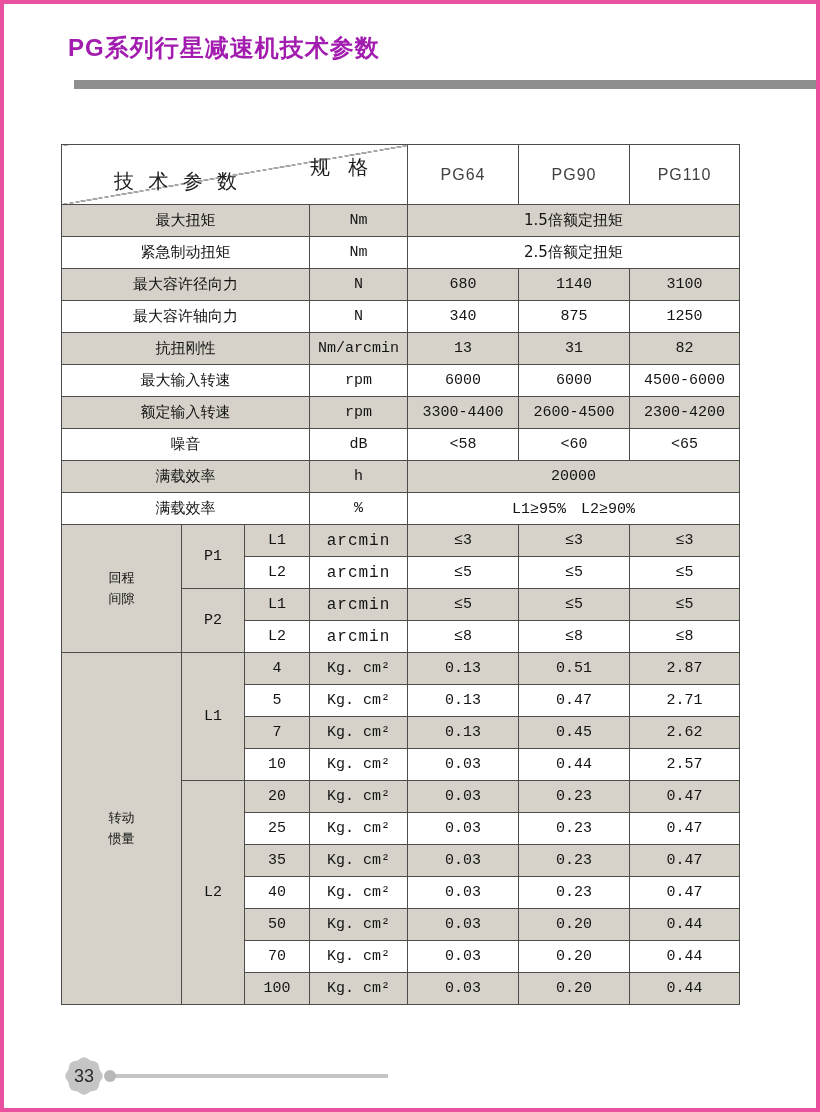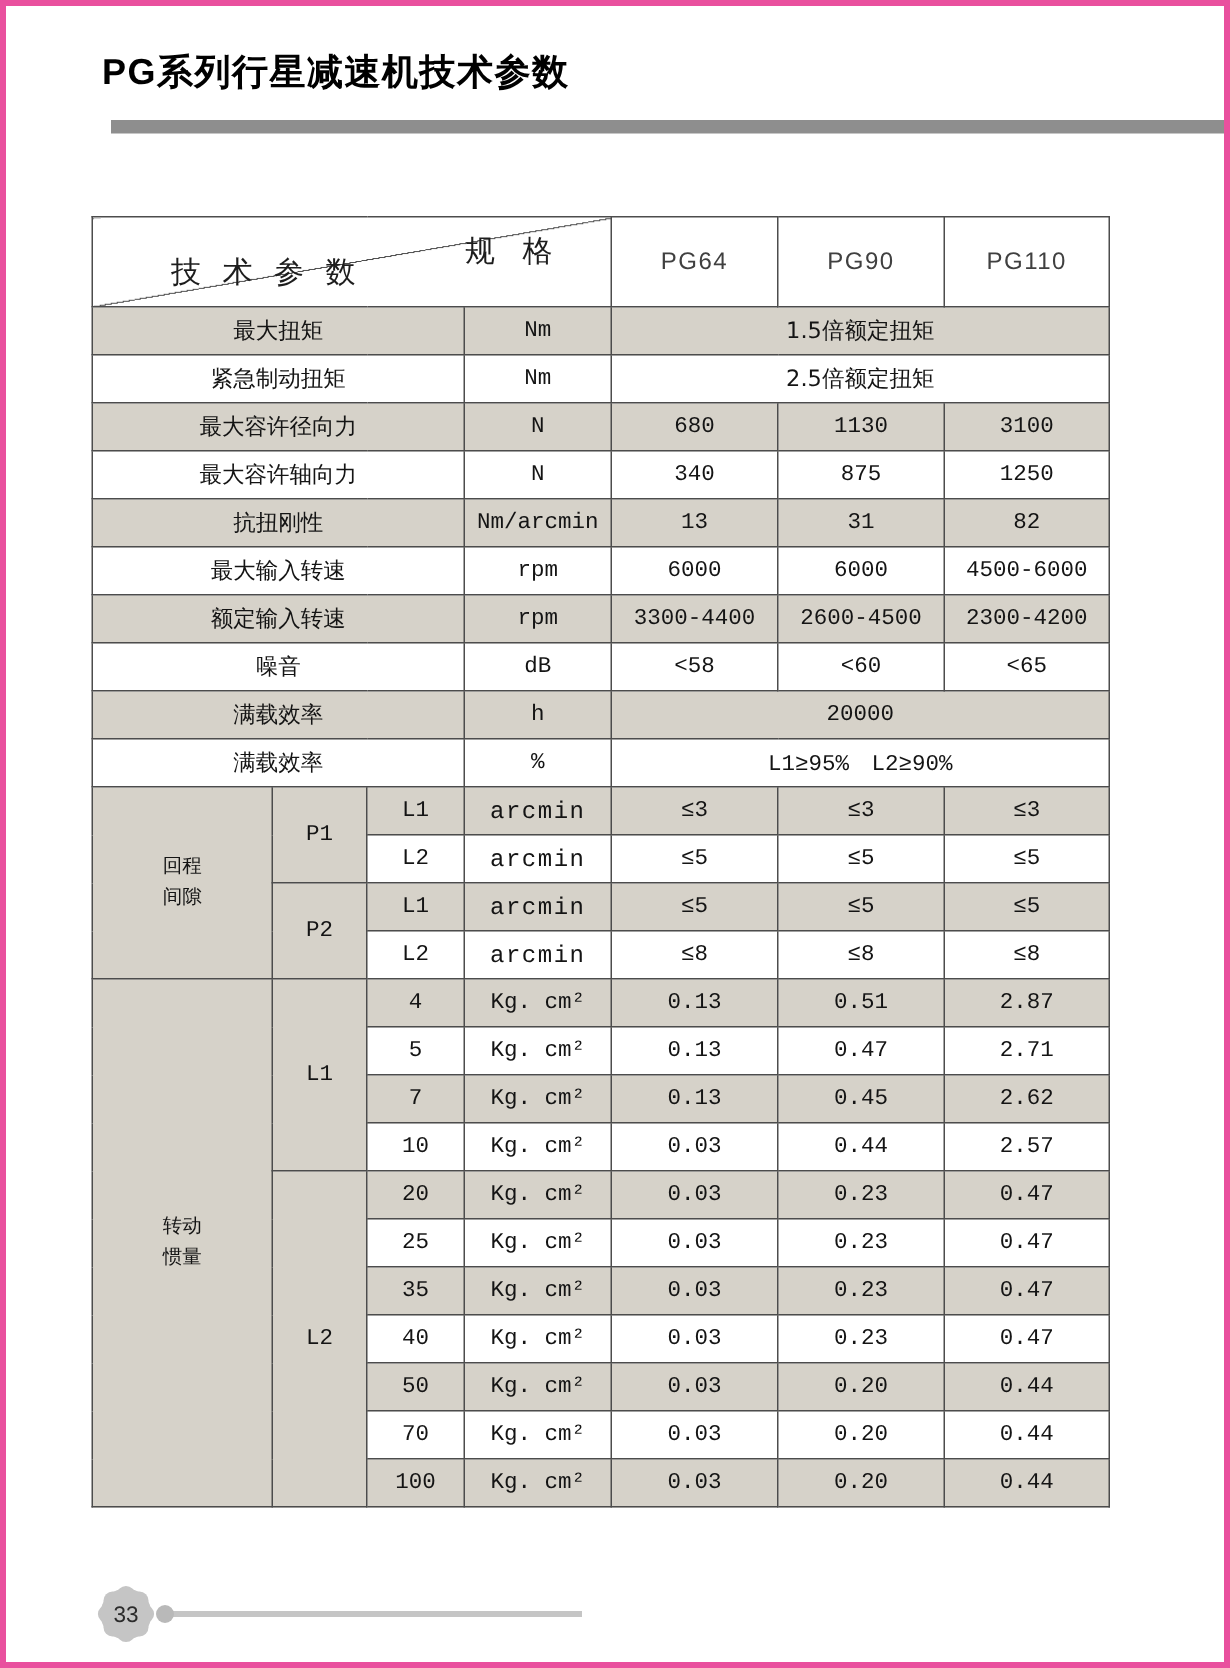--- a/index.html
+++ b/index.html
@@ -10,21 +10,21 @@
   }
   *{box-sizing:border-box;}
   html,body{margin:0;padding:0;}
   body{
     width:820px;height:1112px;position:relative;background:#ffffff;
     border:4px solid var(--accent-pink);
     font-family:"DejaVu Sans", sans-serif;color:#141414;overflow:hidden;
   }
   .page-title{
     position:absolute;left:64px;top:28px;margin:0;
-    font-size:24px;font-weight:bold;letter-spacing:1px;color:#000000;
+    font-size:24px;font-weight:bold;letter-spacing:1px;color:#a21caf;
     font-family:"Liberation Sans", sans-serif;
   }
   .title-underline{
     position:absolute;left:70px;right:0;top:76px;height:9px;
     background:var(--title-bar-gray);
   }
   table.spec-table{
     position:absolute;left:57px;top:140px;width:678px;
     border-collapse:collapse;table-layout:fixed;
   }
@@ -56,21 +56,21 @@
   }
   td.group-label span{display:block;line-height:1.6;font-size:13px;}
   .footer{
     position:absolute;left:58px;top:1050px;height:44px;
     display:flex;align-items:center;
   }
   .gear-wrap{position:relative;width:44px;height:44px;flex:0 0 auto;}
   .gear-wrap svg{position:absolute;inset:0;}
   .page-num{
     position:absolute;inset:0;display:flex;align-items:center;justify-content:center;
-    font-size:15px;color:#2b2b2b;font-family:"Liberation Sans", sans-serif;
+    font-size:18px;color:#2b2b2b;font-family:"Liberation Sans", sans-serif;
   }
   .footer-line{
     position:relative;width:278px;height:4px;background:#c5c5c5;margin-left:4px;
   }
   .footer-line .dot{
     position:absolute;left:-6px;top:-4px;width:12px;height:12px;border-radius:50%;
     background:#b9b9b9;
   }
 </style>
 </head>
@@ -108,21 +108,21 @@
   </tr>
   <tr>
     <td colspan="3">紧急制动扭矩</td>
     <td class="num">Nm</td>
     <td colspan="3">2.5倍额定扭矩</td>
   </tr>
   <tr class="shade">
     <td colspan="3">最大容许径向力</td>
     <td class="num">N</td>
     <td class="num">680</td>
-    <td class="num">1130</td>
+    <td class="num">1140</td>
     <td class="num">3100</td>
   </tr>
   <tr>
     <td colspan="3">最大容许轴向力</td>
     <td class="num">N</td>
     <td class="num">340</td>
     <td class="num">875</td>
     <td class="num">1250</td>
   </tr>
   <tr class="shade">

